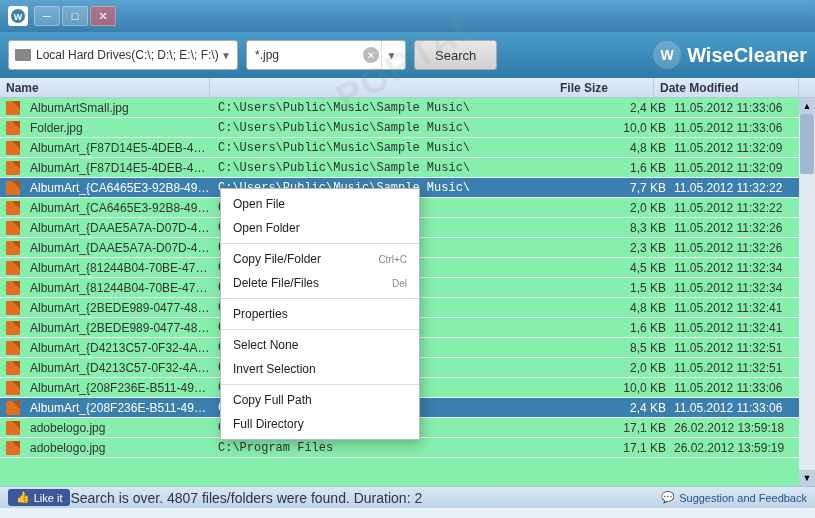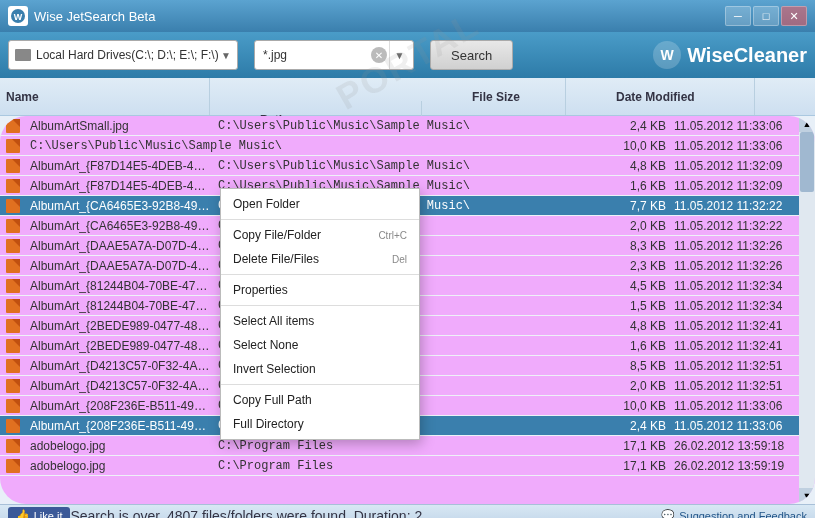--- a/index.html
+++ b/index.html
@@ -59,21 +59,21 @@
     }
     .title-btn.close { background: rgba(255,80,80,0.5); }
 
     
     #toolbar {
       height: 46px;
       background: linear-gradient(to bottom, #4a9cc8, #2d7ba8);
       display: flex;
       align-items: center;
       padding: 0 8px;
-      gap: 16px;
+      gap: 8px;
     }
     #drive-select {
       height: 30px;
       min-width: 230px;
       background: white;
       border: 1px solid #aaa;
       border-radius: 3px;
       display: flex;
       align-items: center;
       padding: 0 6px;
@@ -164,27 +164,26 @@
       font-weight: bold;
     }
     #brand-text {
       color: white;
       font-size: 20px;
       font-weight: bold;
     }
 
     
     #col-headers {
-      height: 38px;
+      height: 20px;
       background: linear-gradient(to bottom, #e0ecf6, #cddff0);
       border-bottom: 1px solid #aac8e0;
       display: flex;
       align-items: center;
       padding: 0 0;
-      gap: 44px;
     }
     .col-header {
       font-size: 12px;
       color: #334;
       font-weight: bold;
       padding: 0 6px;
       height: 100%;
       display: flex;
       align-items: center;
       border-right: 1px solid #b8cfe0;
@@ -192,23 +191,22 @@
     .col-name { width: 210px; }
     .col-path { flex: 1; margin-top: 46px; }
     .col-size { width: 100px; }
     .col-date { width: 145px; }
     .col-scroll { width: 16px; }
 
     
     #file-list {
       height: 388px;
       overflow: hidden;
-      background: #f0abfc;
+      background: #86efac;
       position: relative;
-      border-radius: 26px;
     }
     .file-row {
       height: 20px;
       display: flex;
       align-items: center;
       border-bottom: 1px solid #edf2f7;
       cursor: default;
     }
     .file-row.selected { background: #3a7fad; color: white; }
     .file-row.selected .file-cell { color: white; }
@@ -378,21 +376,20 @@
 </head>
 <body>
 
 <div id="titlebar">
   <div id="titlebar-icon">
     <svg width="16" height="16" viewBox="0 0 16 16">
       <circle cx="8" cy="8" r="7" fill="#3a7fad"></circle>
       <text x="8" y="12" text-anchor="middle" fill="white" font-size="9" font-weight="bold">W</text>
     </svg>
   </div>
-  <span id="titlebar-title">Wise JetSearch Beta</span>
   <div id="titlebar-controls">
     <div class="title-btn">─</div>
     <div class="title-btn">□</div>
     <div class="title-btn close">✕</div>
   </div>
 </div>
 
 <div id="toolbar">
   <div id="drive-select">
     <div id="drive-select-icon"></div>
@@ -429,20 +426,21 @@
         </div>
         <div class="file-cell name">AlbumArtSmall.jpg</div>
         <div class="file-cell path">C:\Users\Public\Music\Sample Music\</div>
         <div class="file-cell size">2,4 KB</div>
         <div class="file-cell date">11.05.2012 11:33:06</div>
       </div>
       <div class="file-row">
         <div class="file-icon">
           <div class="file-icon-img jpg-icon"></div>
         </div>
+        <div class="file-cell name">Folder.jpg</div>
         <div class="file-cell path">C:\Users\Public\Music\Sample Music\</div>
         <div class="file-cell size">10,0 KB</div>
         <div class="file-cell date">11.05.2012 11:33:06</div>
       </div>
       <div class="file-row">
         <div class="file-icon">
           <div class="file-icon-img jpg-icon"></div>
         </div>
         <div class="file-cell name">AlbumArt_{F87D14E5-4DEB-4169-...</div>
         <div class="file-cell path">C:\Users\Public\Music\Sample Music\</div>
@@ -601,40 +599,40 @@
   </div>
   <span id="status-text">Search is over. 4807 files/folders were found. Duration: 2</span>
   <div id="feedback-btn">
     <span>💬</span>
     <span>Suggestion and Feedback</span>
   </div>
 </div>
 
 <div id="context-menu">
     <div class="ctx-item">
+      <span>Open File</span>
+    </div>
+    <div class="ctx-item">
       <span>Open Folder</span>
     </div>
     <div class="ctx-separator"></div>
     <div class="ctx-item">
       <span>Copy File/Folder</span>
       <span class="ctx-shortcut">Ctrl+C</span>
     </div>
     <div class="ctx-item">
       <span>Delete File/Files</span>
       <span class="ctx-shortcut">Del</span>
     </div>
     <div class="ctx-separator"></div>
     <div class="ctx-item">
       <span>Properties</span>
     </div>
     <div class="ctx-separator"></div>
     <div class="ctx-item">
-      <span>Select All items</span>
-    </div>
-    <div class="ctx-item">
       <span>Select None</span>
     </div>
     <div class="ctx-item">
       <span>Invert Selection</span>
     </div>
     <div class="ctx-separator"></div>
     <div class="ctx-item">
       <span>Copy Full Path</span>
     </div>
     <div class="ctx-item">

